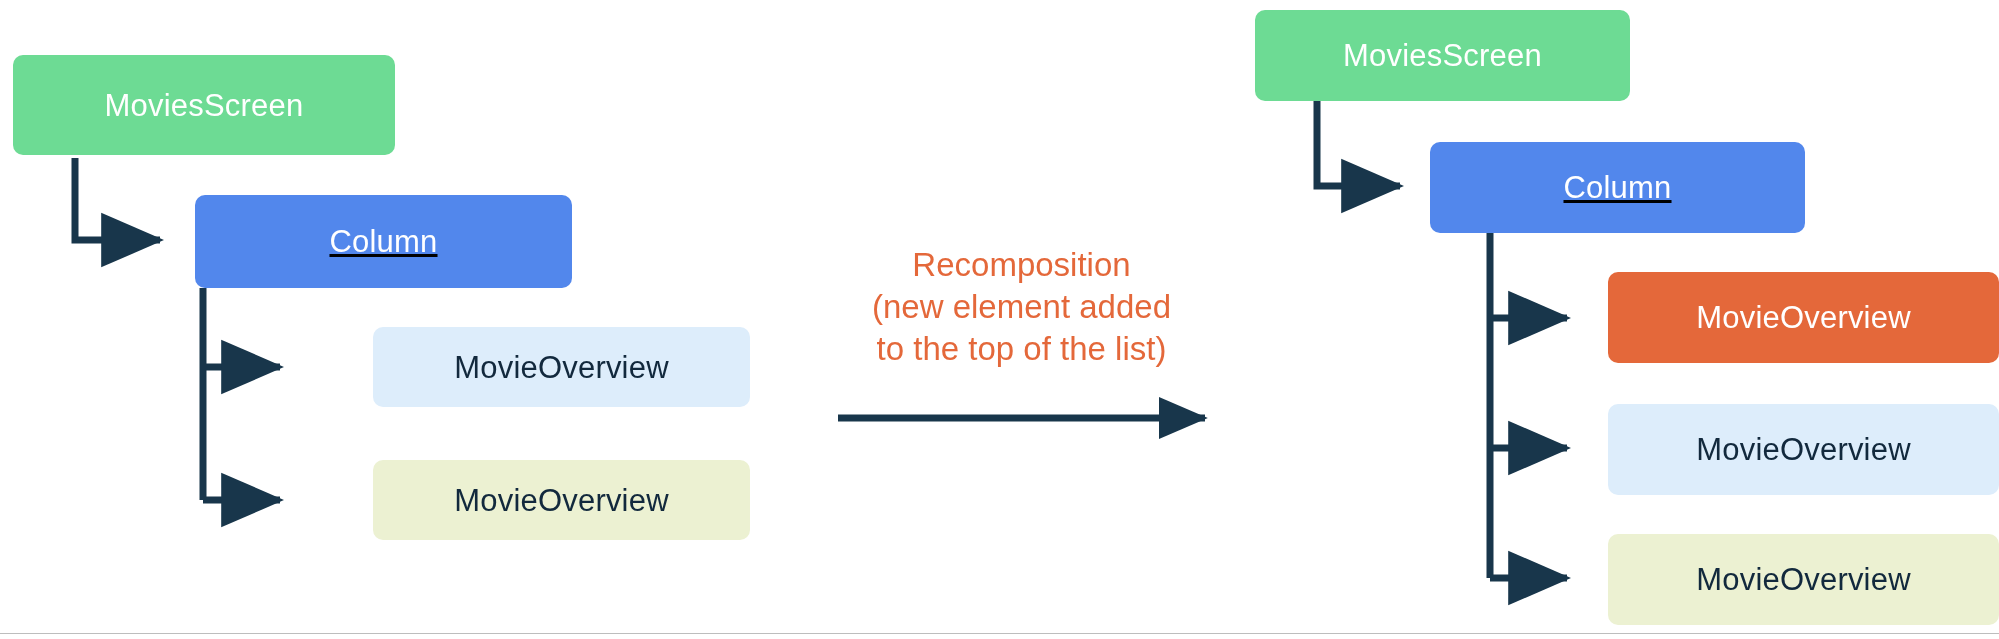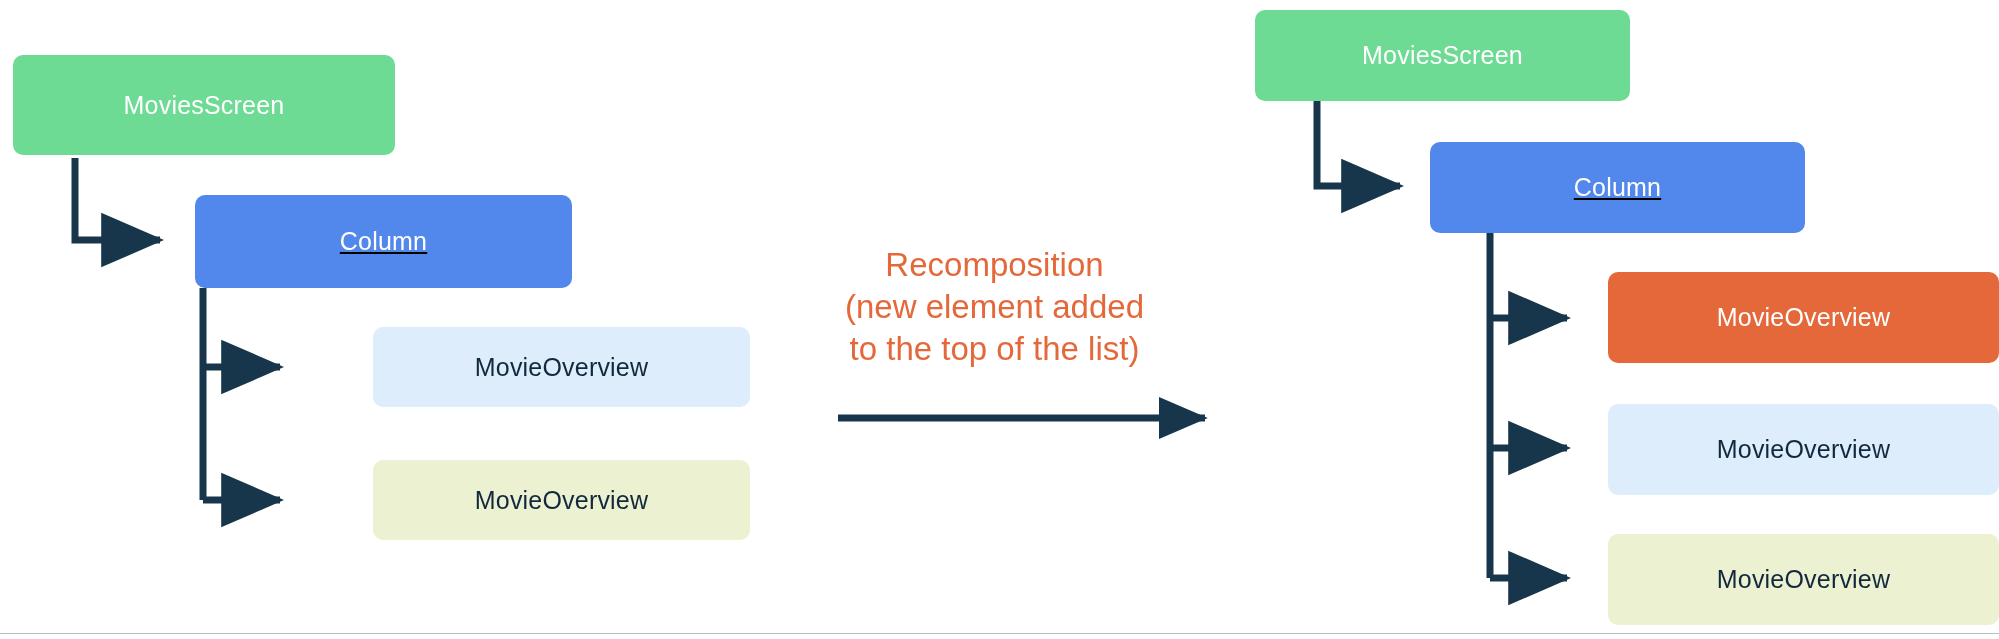--- a/index.html
+++ b/index.html
@@ -1,21 +1,21 @@
 <!DOCTYPE html>
 <html><head>
 <meta charset="utf-8">
 <style>
   html,body{margin:0;padding:0;background:#ffffff;}
   body{width:1999px;height:639px;position:relative;overflow:hidden;
        font-family:"Liberation Sans",sans-serif;}
   #stage{position:absolute;inset:0;width:1999px;height:639px;}
   .node{position:absolute;border-radius:10px;display:flex;align-items:center;
         justify-content:center;box-sizing:border-box;}
-  .node .lbl{font-size:25px;line-height:1;white-space:nowrap;letter-spacing:.2px;}
+  .node .lbl{font-size:31px;line-height:1;white-space:nowrap;letter-spacing:.2px;}
   .n-screen{background:#6ddb94;}
   .n-screen .lbl{color:#ffffff;}
   .n-column{background:#5287ec;text-decoration:underline;}
   .n-column .lbl{color:#ffffff;}
   .n-blue{background:#ddedfb;}
   .n-blue .lbl{color:#12293d;}
   .n-yellow{background:#ecf1d2;}
   .n-yellow .lbl{color:#12293d;}
   .n-orange{background:#e4683a;}
   .n-orange .lbl{color:#ffffff;}
@@ -76,21 +76,21 @@
   </div>
 
   <div class="node n-blue" style="left:373px;top:327px;width:377px;height:80px;">
     <span class="lbl">MovieOverview</span>
   </div>
 
   <div class="node n-yellow" style="left:373px;top:460px;width:377px;height:80px;">
     <span class="lbl">MovieOverview</span>
   </div>
 
-  <div class="caption" style="left:811px;top:244px;width:367px;">Recomposition
+  <div class="caption" style="left:838px;top:244px;width:367px;">Recomposition
 (new element added
 to the top of the list)</div>
 
   <div class="node n-screen" style="left:1255px;top:10px;width:375px;height:91px;">
     <span class="lbl">MoviesScreen</span>
   </div>
 
   <div class="node n-column" style="left:1430px;top:142px;width:375px;height:91px;">
     <span class="lbl">Column</span>
   </div>

